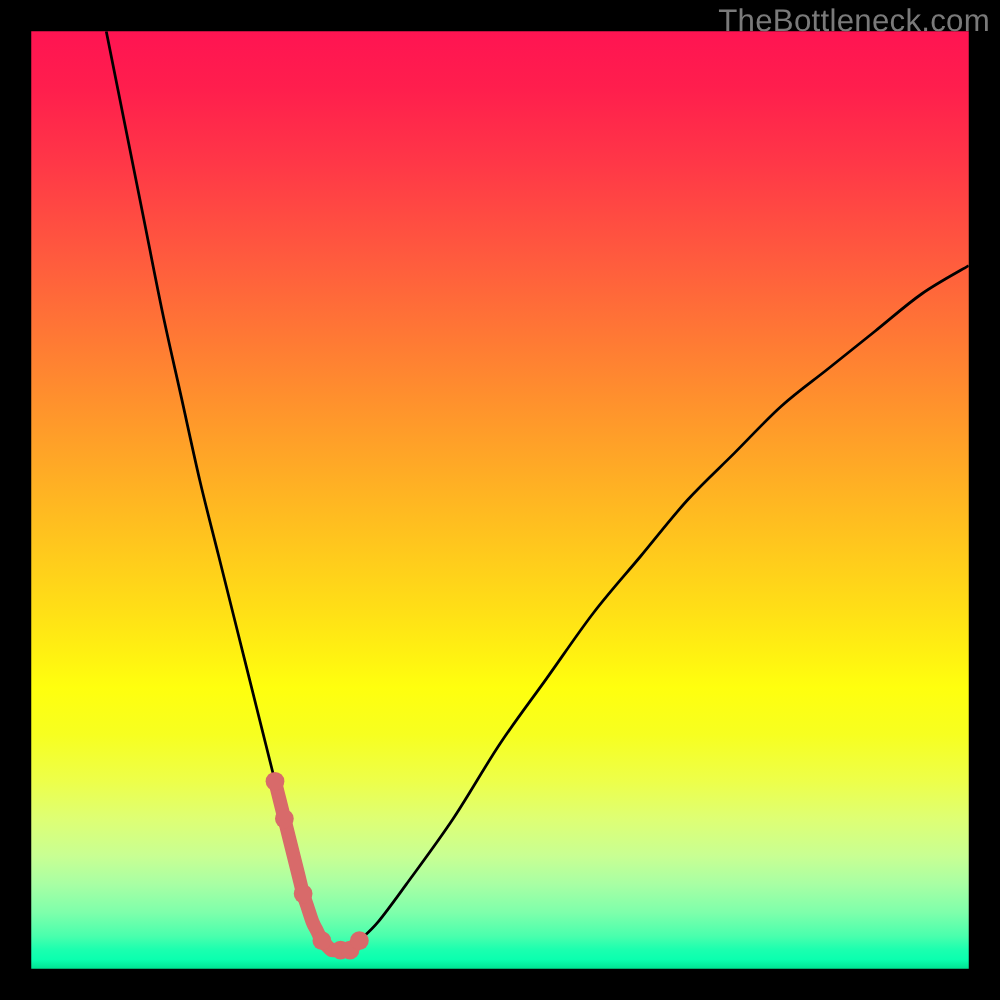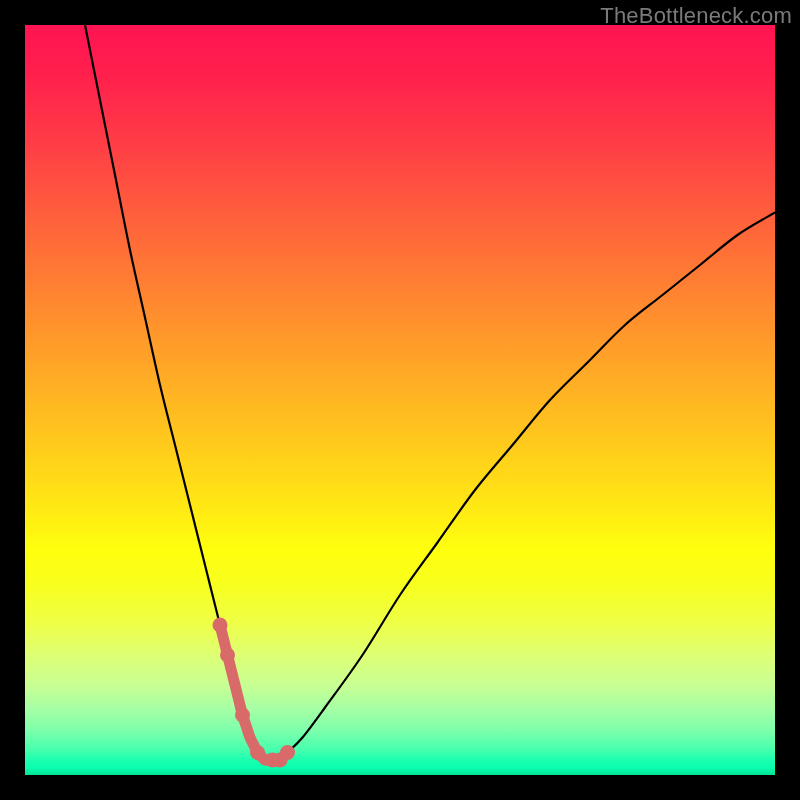--- a/index.html
+++ b/index.html
@@ -17,21 +17,21 @@
     top: 0;
     width: 800px;
     height: 800px;
     background: #000;
   }
   .watermark {
     position: absolute;
     top: 3px;
     right: 8px;
     color: #7a7a7a;
-    font-size: 22px;
+    font-size: 25px;
     font-weight: 400;
     letter-spacing: 0.2px;
     z-index: 50;
   }
   .plot {
     position: absolute;
     left: 25px;
     top: 25px;
     width: 750px;
     height: 750px;

